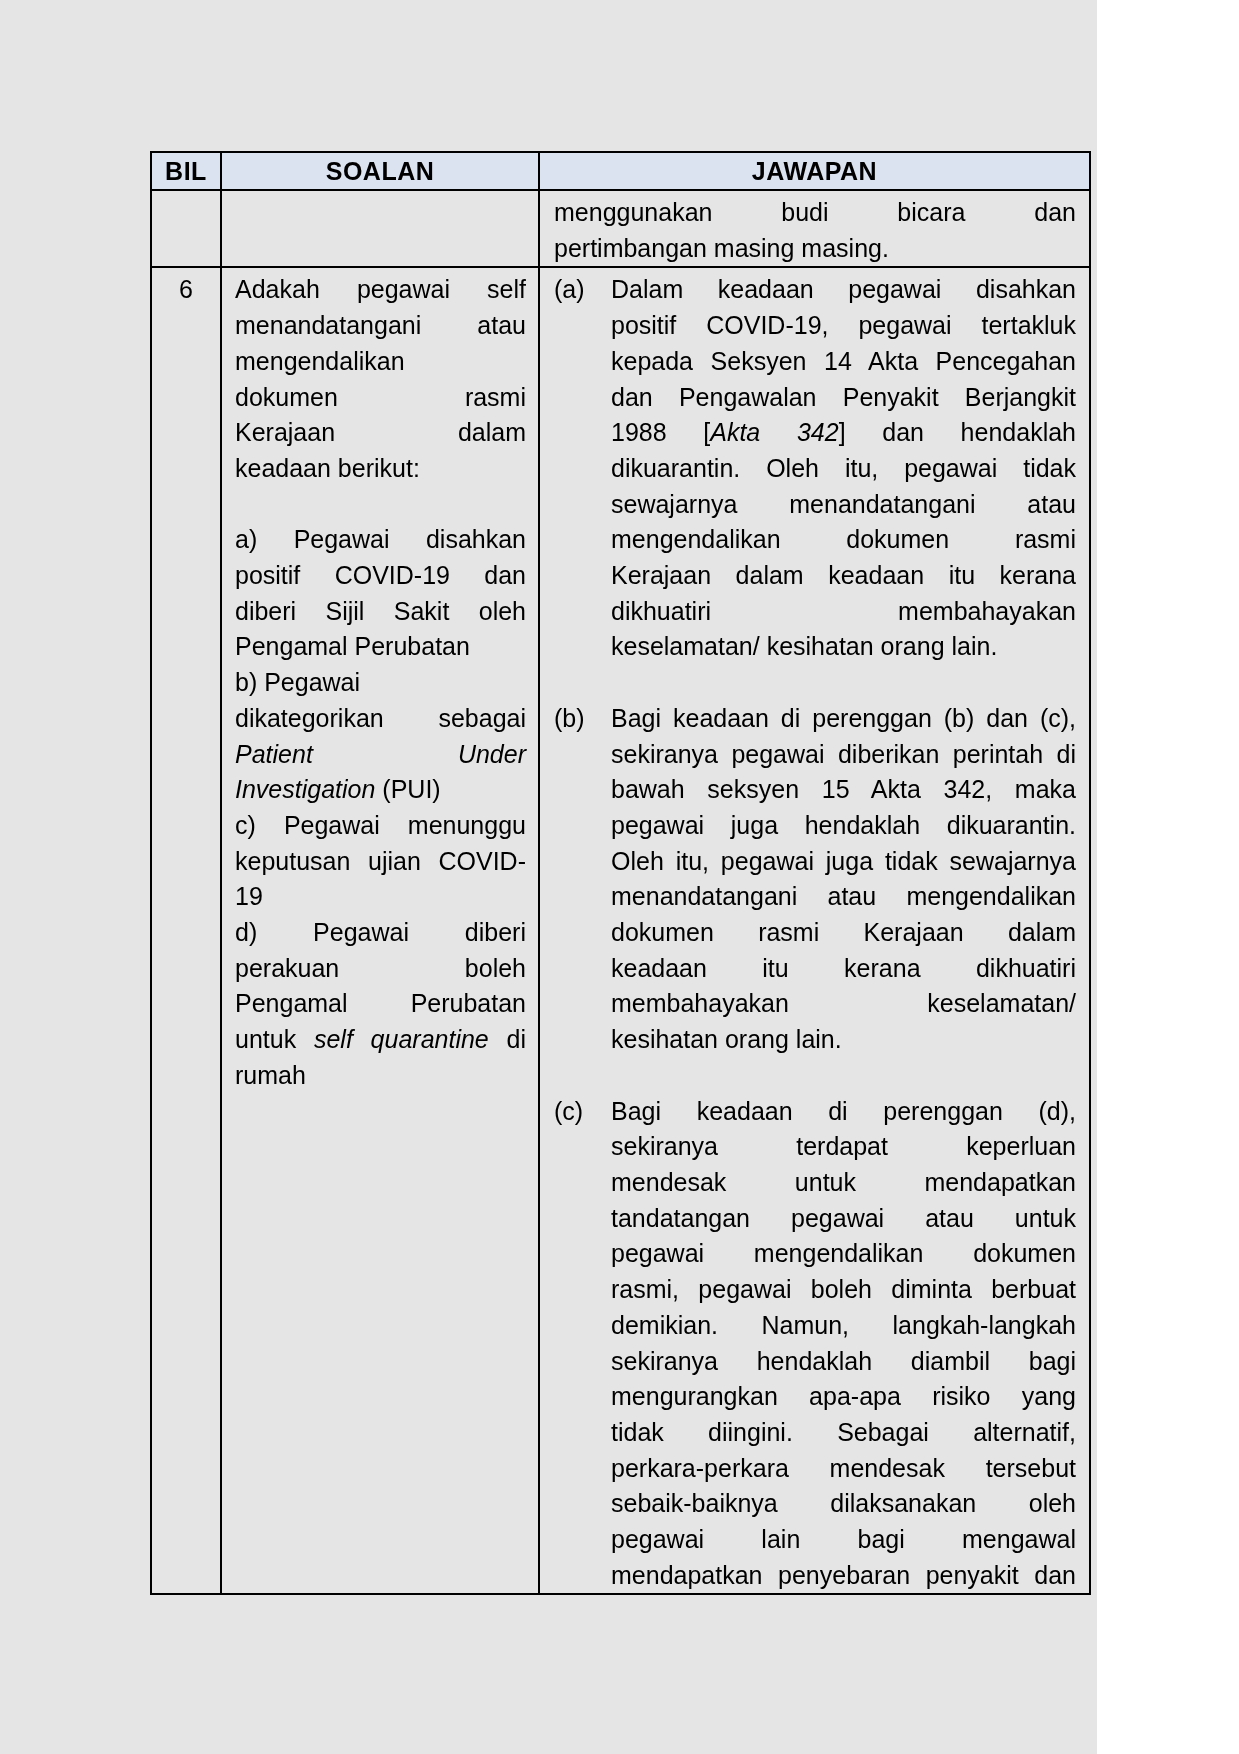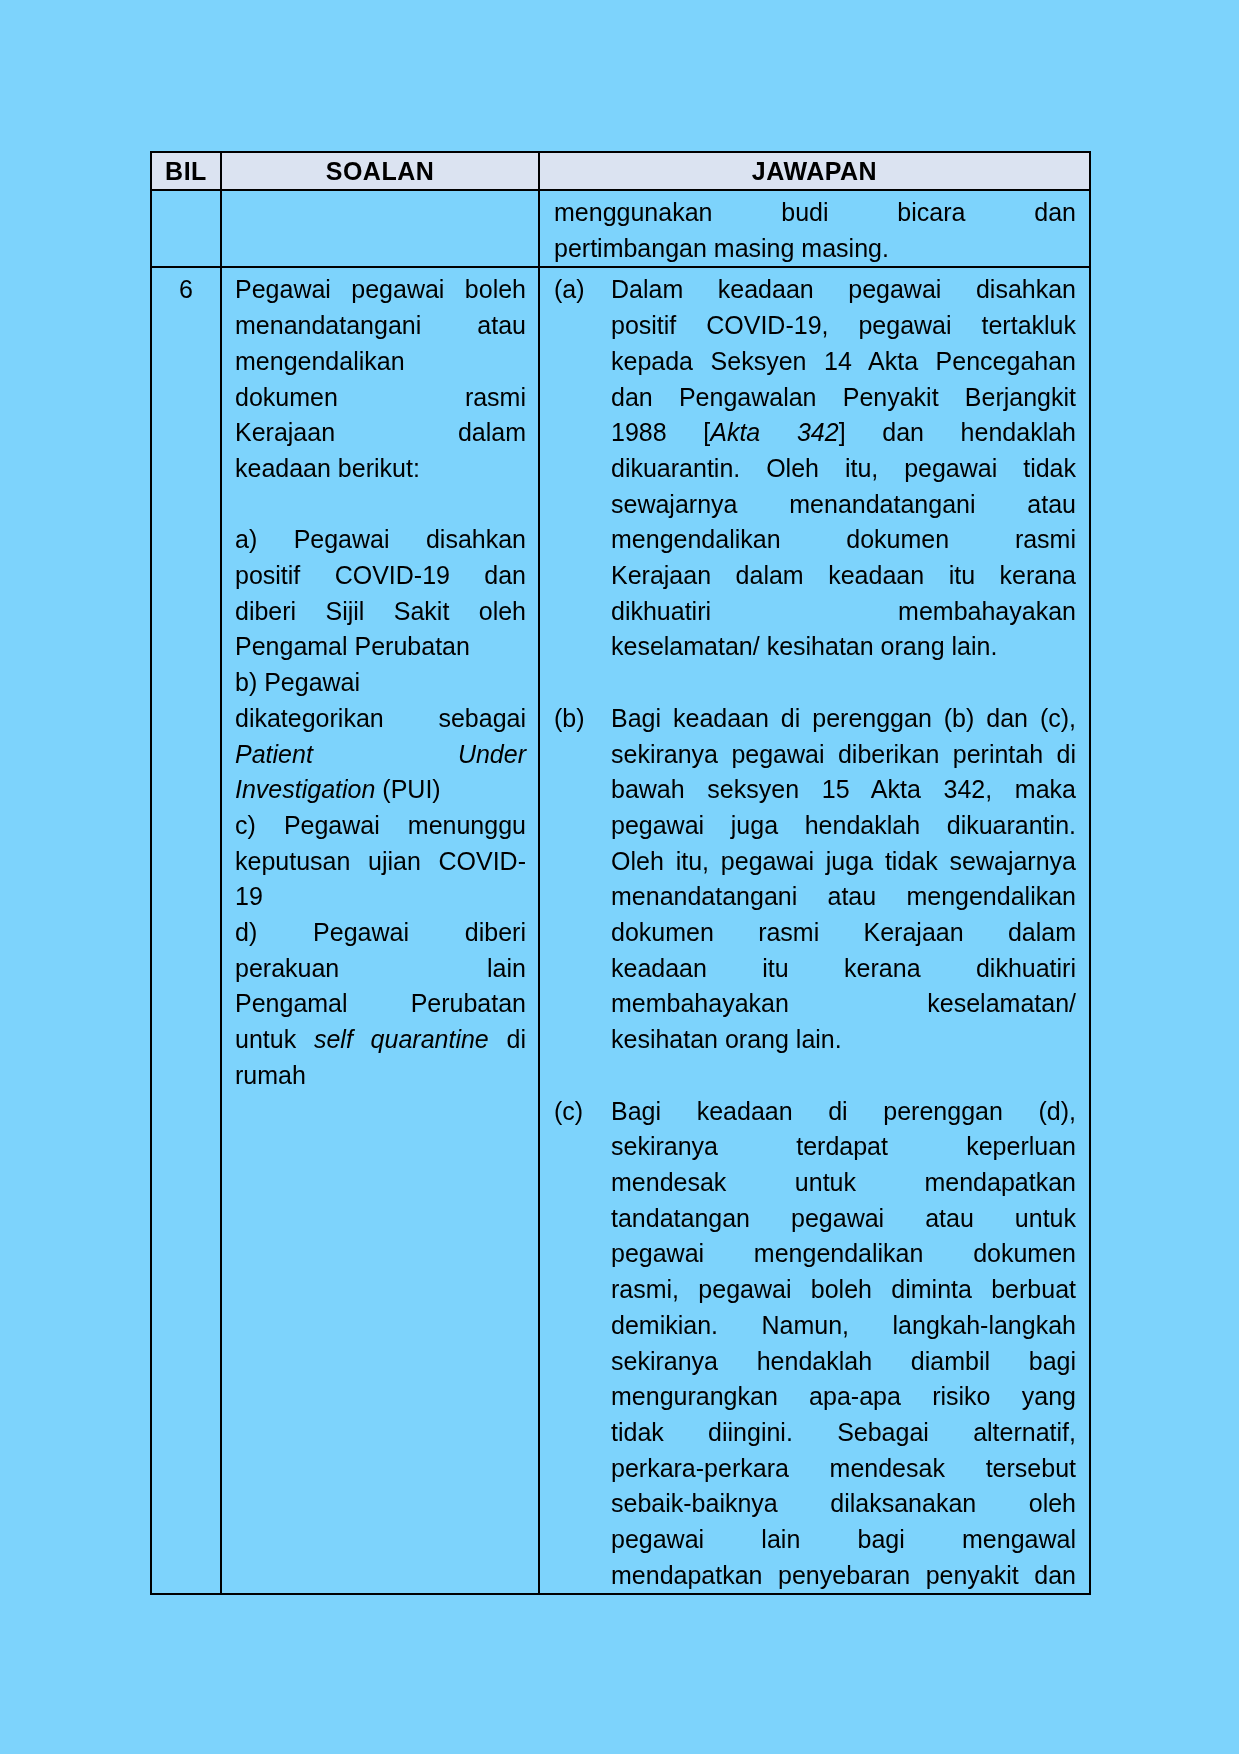--- a/index.html
+++ b/index.html
@@ -4,21 +4,21 @@
 <style>
   :root { --header-bg: #dbe3f1; --ink: #000000; }
   * { box-sizing: border-box; }
   html,body { margin:0; padding:0; }
   body {
     width:1239px; height:1754px;
     background:#ffffff;
     font-family:"Liberation Sans","DejaVu Sans",sans-serif;
     color:var(--ink);
   }
-  .page { position:relative; width:1239px; height:1754px; background:#7dd3fc; overflow:hidden; }
+  .page { position:relative; width:1097px; height:1754px; background:#e5e5e5; overflow:hidden; }
 
   table.faq-table {
     position:absolute; left:150px; top:151px;
     width:939px;
     border-collapse:collapse;
     table-layout:fixed;
   }
   .faq-table col.c-bil { width:70px; }
   .faq-table col.c-soalan { width:318px; }
   .faq-table col.c-jawapan { width:551px; }
@@ -88,40 +88,40 @@
               <div class="line"><span>pertimbangan masing masing.</span></div>
             </div>
         </td>
       </tr>
       <tr class="row-main">
         <td>
           <div class="bil-num">6</div>
         </td>
         <td>
           <div class="cell-inner soalan-inner">
-              <div class="line just"><span>Pegawai pegawai boleh</span></div>
+              <div class="line just"><span>Adakah pegawai self</span></div>
               <div class="line just"><span>menandatangani atau</span></div>
               <div class="line"><span>mengendalikan</span></div>
               <div class="line just"><span>dokumen rasmi</span></div>
               <div class="line just"><span>Kerajaan dalam</span></div>
               <div class="line"><span>keadaan berikut:</span></div>
               <div class="line">&nbsp;</div>
               <div class="line just"><span>a) Pegawai disahkan</span></div>
               <div class="line just"><span>positif COVID-19 dan</span></div>
               <div class="line just"><span>diberi Sijil Sakit oleh</span></div>
               <div class="line"><span>Pengamal Perubatan</span></div>
               <div class="line"><span>b) Pegawai</span></div>
               <div class="line just"><span>dikategorikan sebagai</span></div>
               <div class="line just"><span class="it">Patient Under</span></div>
               <div class="line"><span class="it">Investigation</span><span> (PUI)</span></div>
               <div class="line just"><span>c) Pegawai menunggu</span></div>
               <div class="line just"><span>keputusan ujian COVID-</span></div>
               <div class="line"><span>19</span></div>
               <div class="line just"><span>d) Pegawai diberi</span></div>
-              <div class="line just"><span>perakuan lain</span></div>
+              <div class="line just"><span>perakuan boleh</span></div>
               <div class="line just"><span>Pengamal Perubatan</span></div>
               <div class="line just"><span>untuk </span><span class="it">self quarantine</span><span> di</span></div>
               <div class="line"><span>rumah</span></div>
             </div>
         </td>
         <td>
           <div class="cell-inner jawapan-inner">
               <div class="item">
                 <div class="label line">(a)</div>
                 <div class="body">

